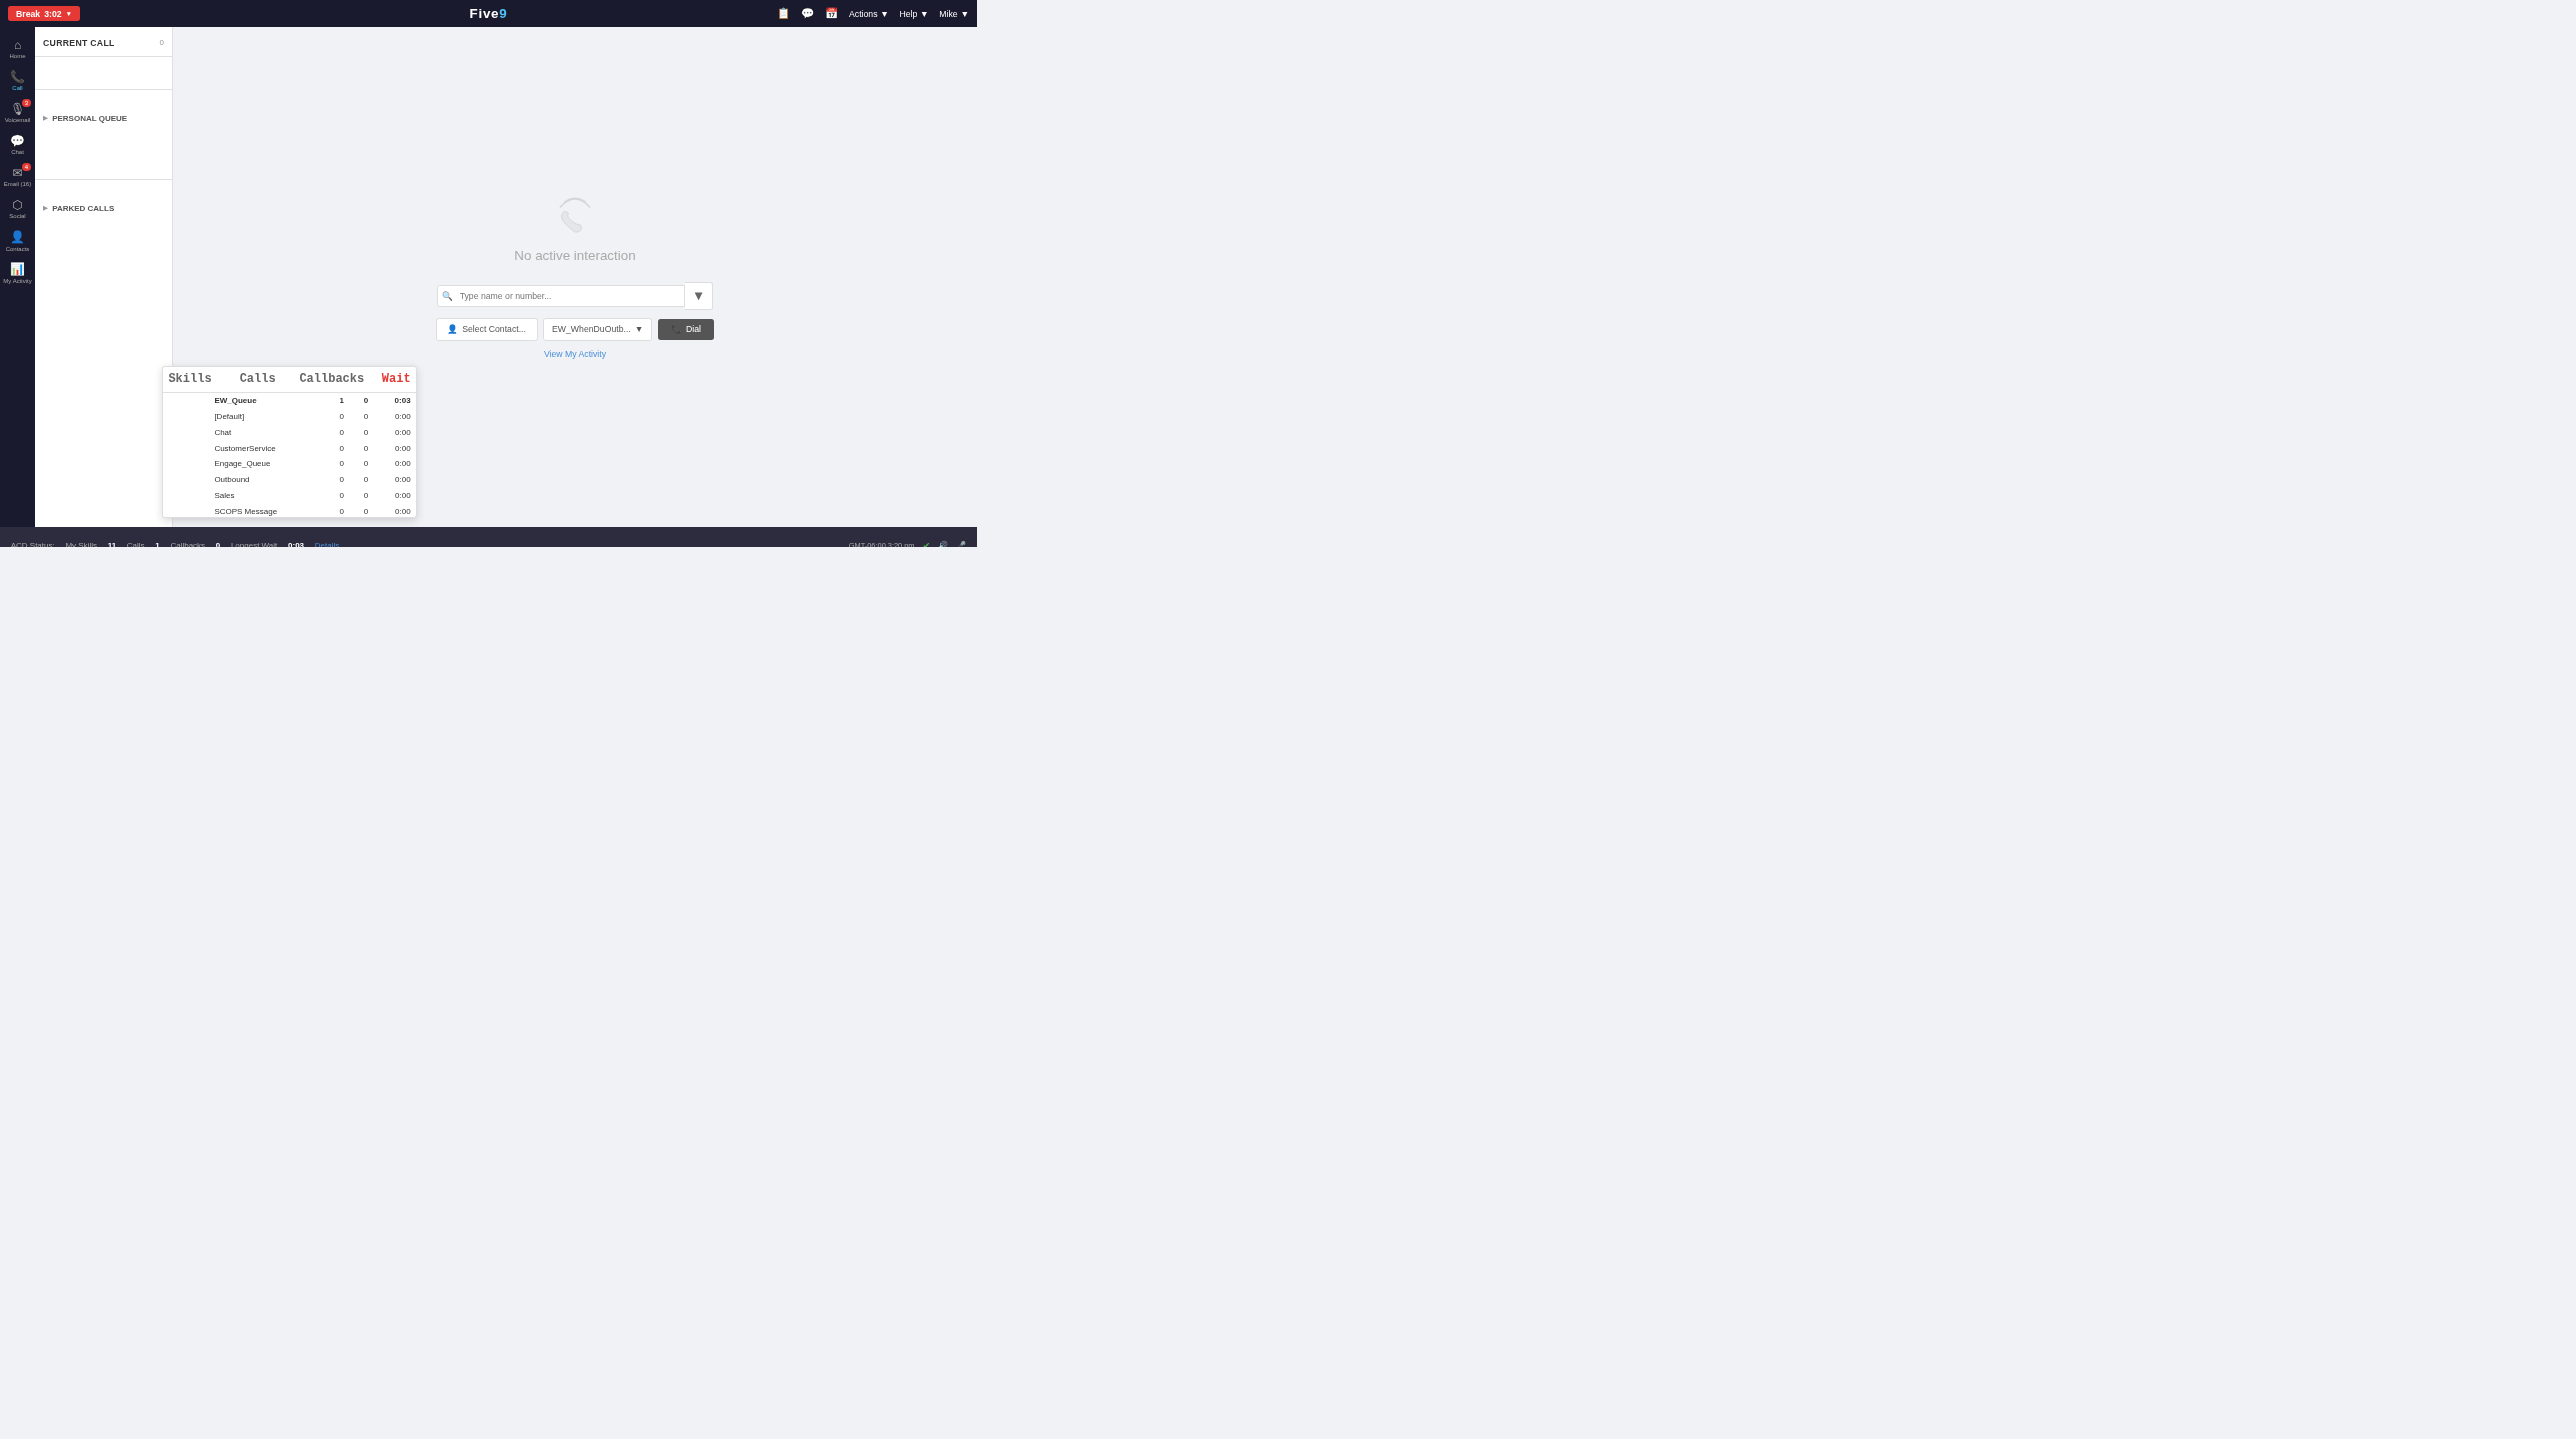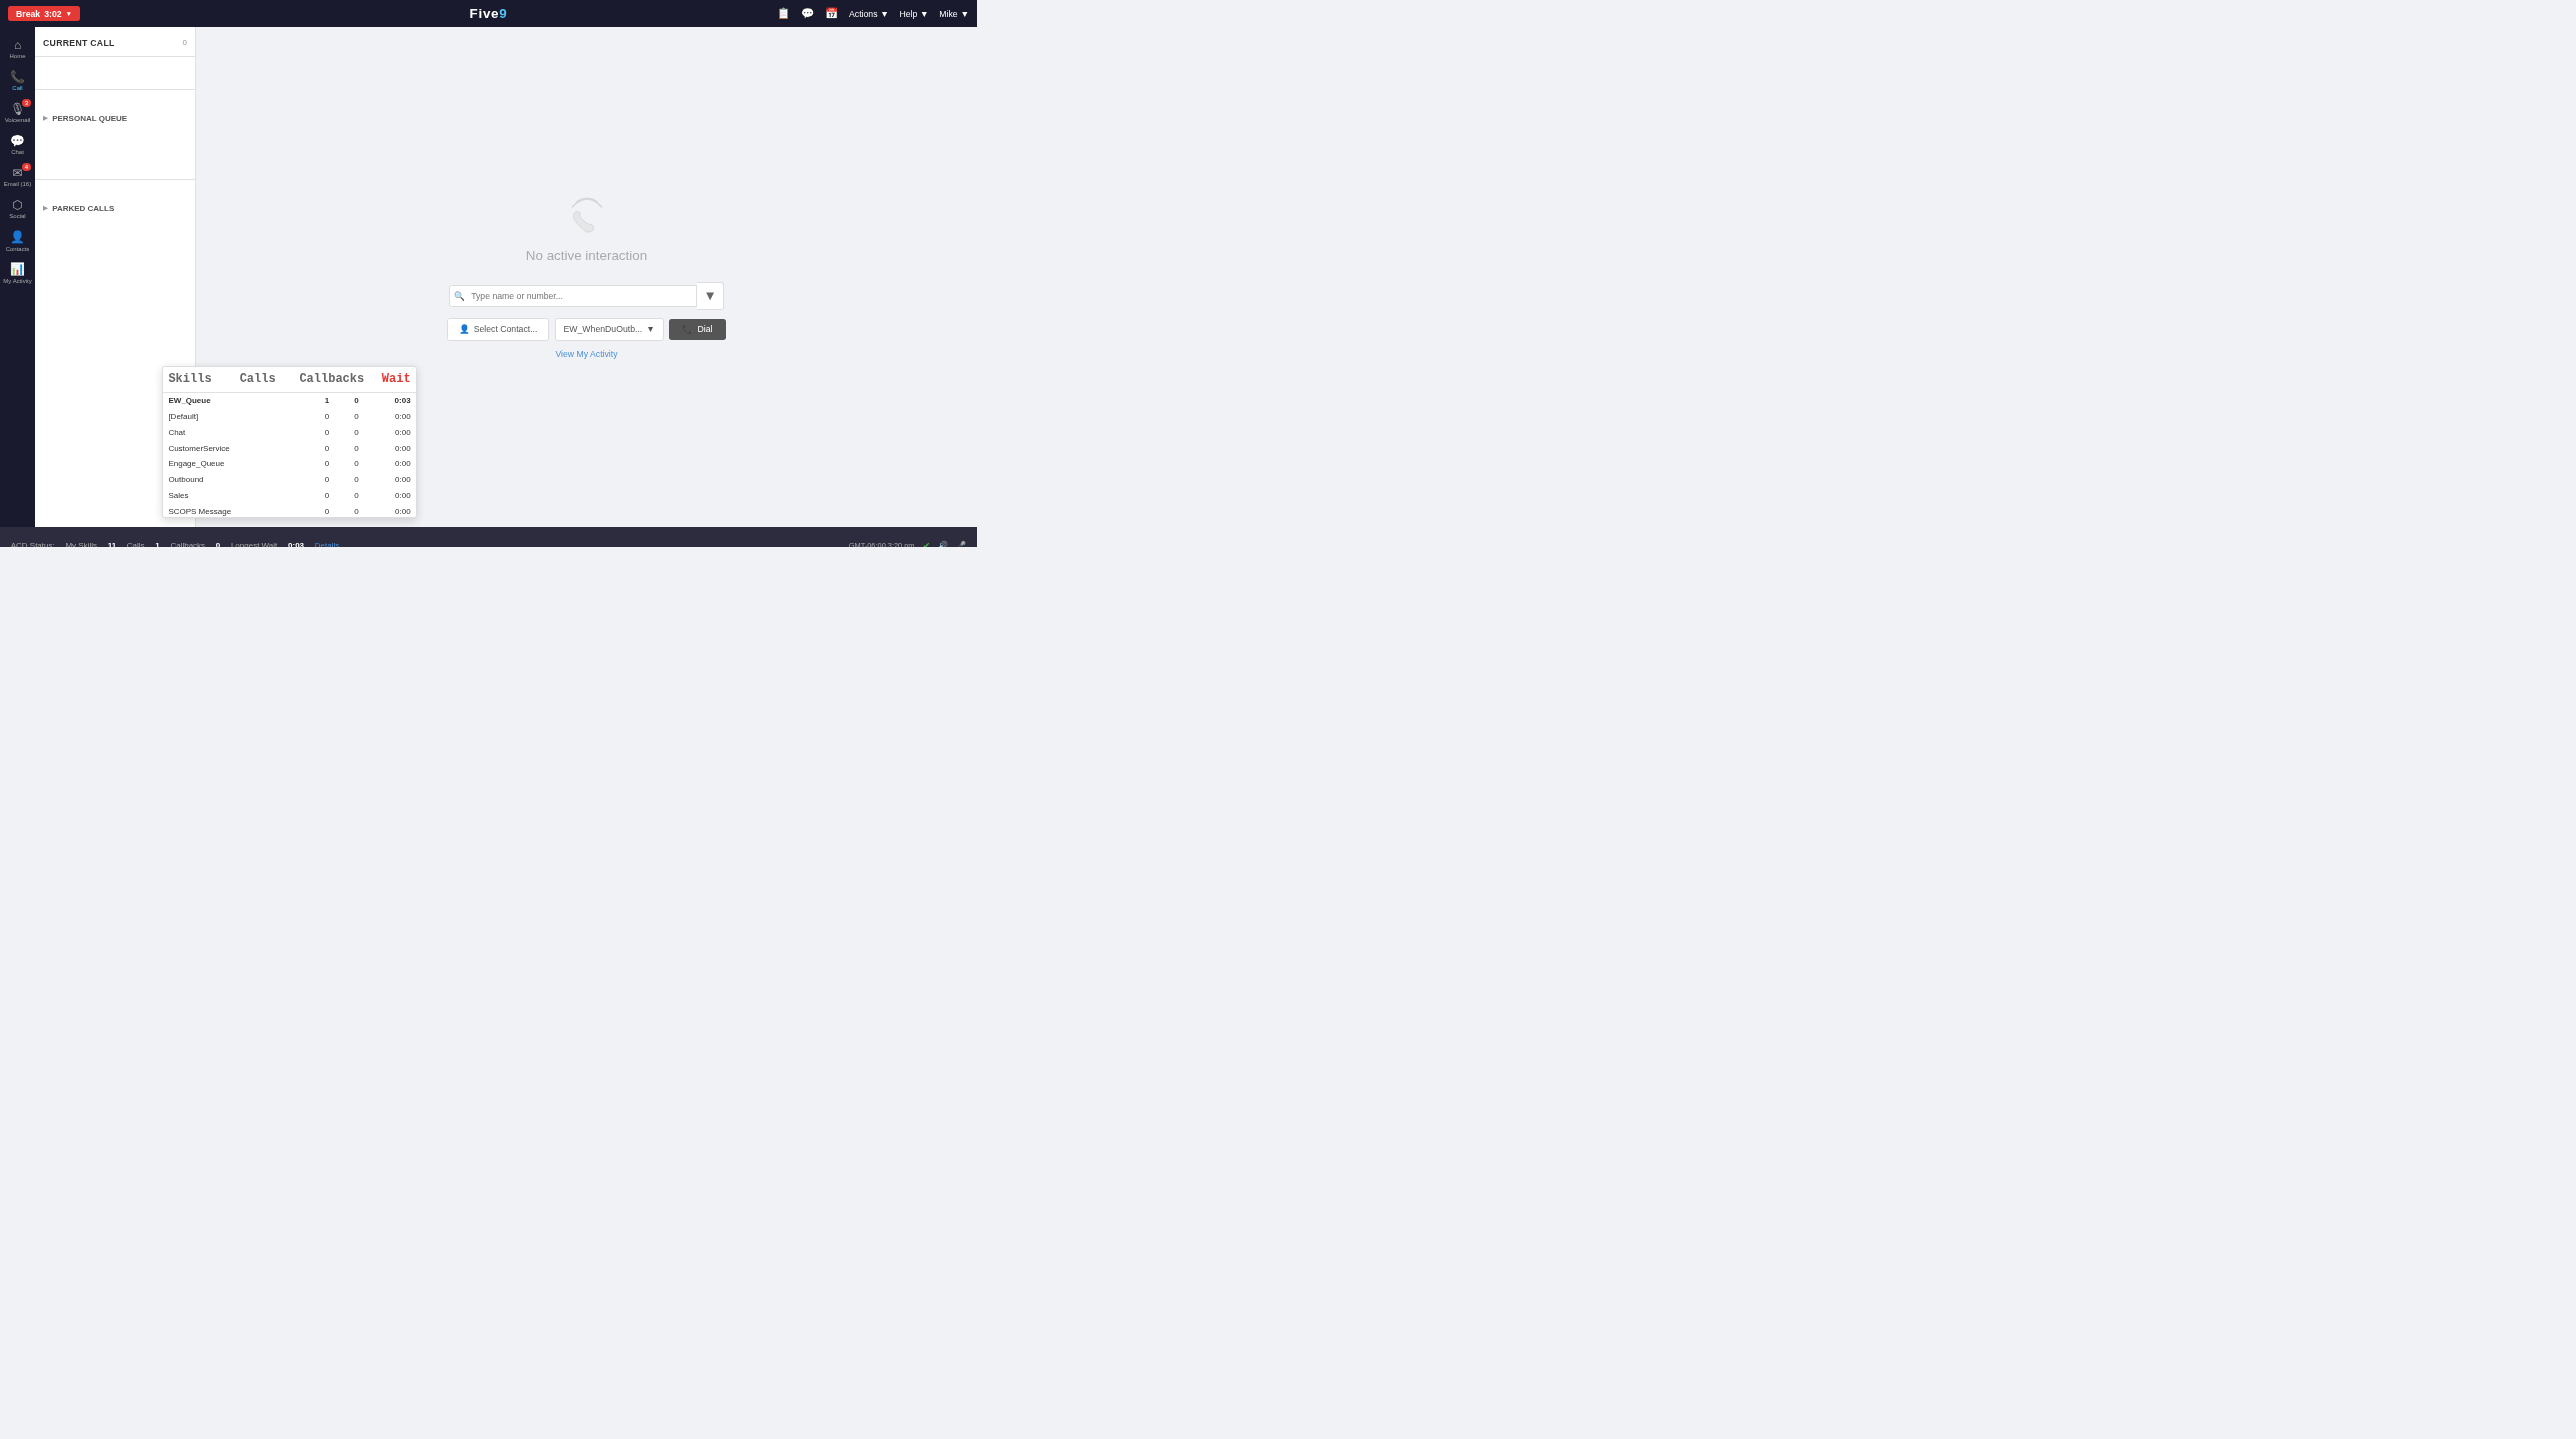--- a/index.html
+++ b/index.html
@@ -44,21 +44,21 @@
     .sidebar-item.active { color: #4fc3f7; }
     .sidebar-item .icon { font-size: 12px; }
     .sidebar-item .badge {
       position: absolute; top: 2.7px; right: 4px; background: #e53935;
       color: white; font-size: 6px; border-radius: 5.4px; padding: 0.7px 2.7px;
       min-width: 9.4px; text-align: center;
     }
 
     
     .panel {
-      width: 161px; background: white; border-right: 0.7px solid #e0e0e0;
+      width: 138px; background: white; border-right: 0.7px solid #e0e0e0;
       display: flex; flex-direction: column; overflow: hidden;
     }
     .panel-header {
       display: flex; align-items: center; justify-content: space-between;
       padding: 10.7px 8px 8px; border-bottom: 0.7px solid #e0e0e0;
     }
     .panel-title { font-size: 8.7px; font-weight: 600; color: #333; letter-spacing: 0.3px; }
     .panel-count { font-size: 8px; color: #999; }
     .panel-content { flex: 1; display: flex; align-items: center; justify-content: center; }
     .no-call-text { color: #bbb; font-size: 9.4px; }
@@ -140,21 +140,21 @@
     .status-bar {
       height: 36px; background: #2c2c3e; display: flex; align-items: center;
       padding: 0 10.7px; gap: 10.7px; color: #ccc; font-size: 8px;
     }
     .status-label { color: #aaa; }
     .status-value { color: white; font-weight: 700; }
     .status-right { margin-left: auto; display: flex; align-items: center; gap: 8px; }
     .status-dot { color: #4caf50; font-size: 9.4px; }
     .details-link { color: #4a90d9; cursor: pointer; }
 
-    .queue-scroll { max-height: 124px; overflow-y: auto; overflow-x: hidden; }
+    .queue-scroll { max-height: 124px; overflow-y: auto; overflow-x: hidden; margin-left: 46px; }
   </style>
 </head>
 <body>
 
 <div class="top-nav">
   <div class="top-nav-left">
     <button class="break-btn">
       <span>Break</span>
       <span class="break-timer">3:02</span>
       <span class="break-dropdown">▼</span>

